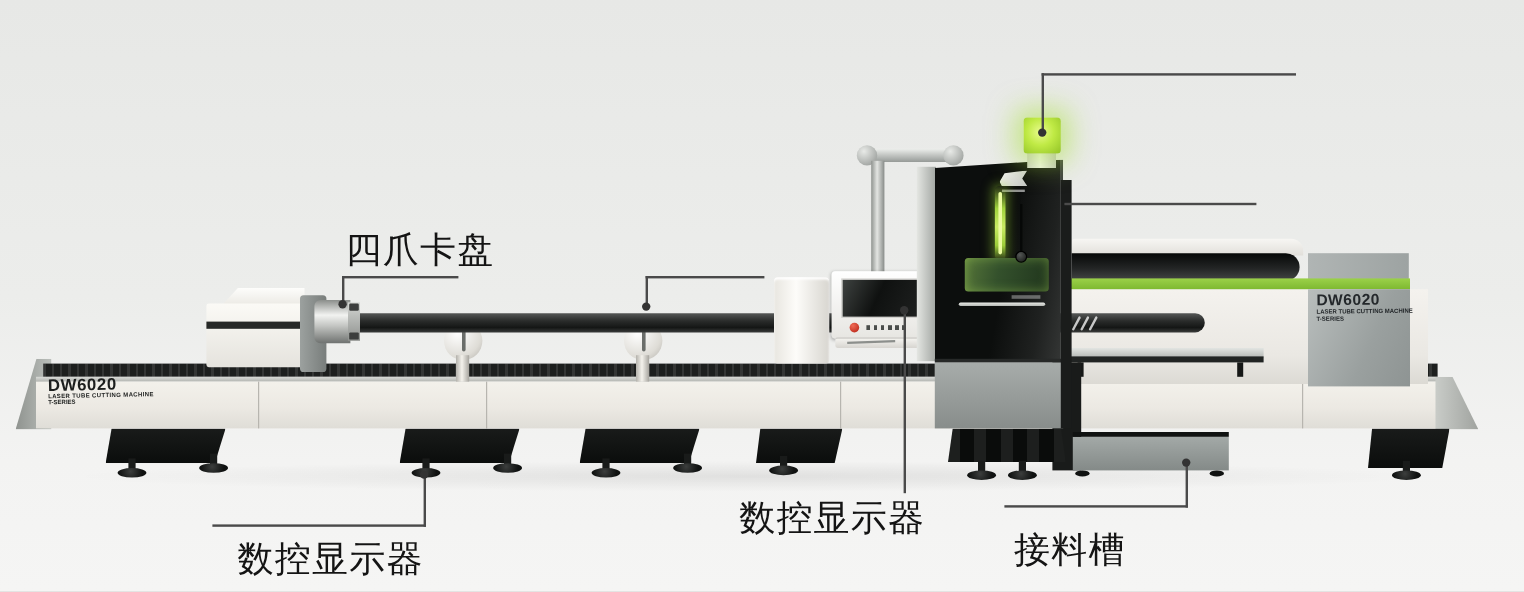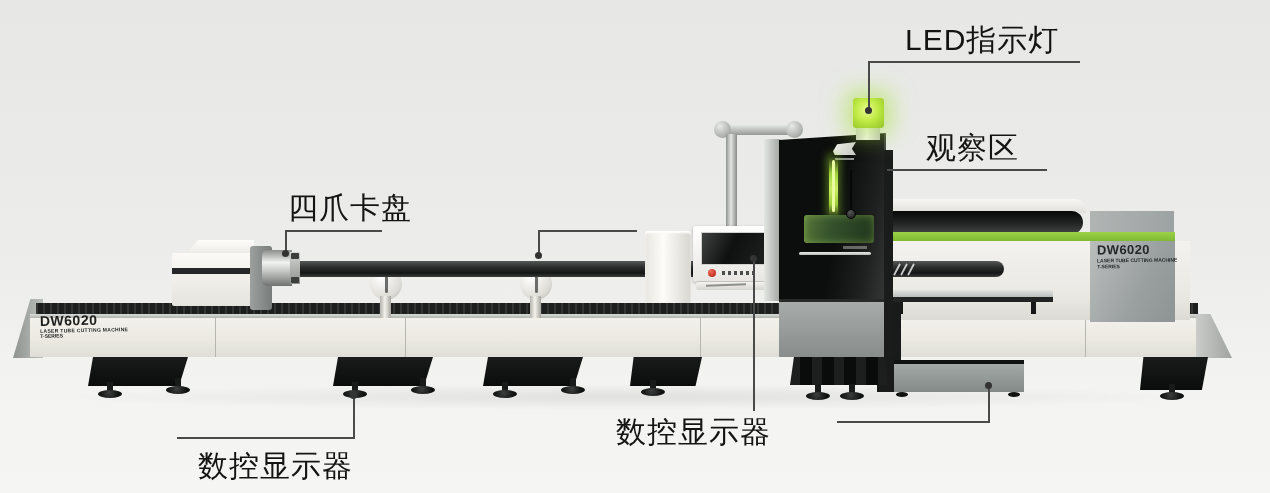--- a/index.html
+++ b/index.html
@@ -257,43 +257,42 @@
   <div class="abs" id="support-table-top"></div>
   <div class="abs" id="support-table-edge"></div>
   <div class="table-leg" style="left:898px;top:302px"></div>
   <div class="table-leg" style="left:1031px;top:302px"></div>
 
   <div class="abs" id="drawer-side"></div>
   <div class="abs" id="receiving-drawer"></div>
   <div class="drawer-foot" style="left:896px;top:392px"></div>
   <div class="drawer-foot" style="left:1008px;top:392px"></div>
 
-  <div class="anno-label" style="left:905px;top:20px">LED指示灯</div>
   <div class="anno-line" style="left:868px;top:61px;width:212px;height:2px"></div>
   <div class="anno-line" style="left:868px;top:61px;width:2px;height:49px"></div>
   <div class="anno-dot" style="left:865px;top:107px"></div>
 
-  <div class="anno-label" style="left:926px;top:128px">观察区</div>
   <div class="anno-line" style="left:887px;top:169px;width:160px;height:2px"></div>
 
   <div class="anno-label" style="left:288px;top:188px">四爪卡盘</div>
   <div class="anno-line" style="left:285px;top:230px;width:97px;height:2px"></div>
   <div class="anno-line" style="left:285px;top:230px;width:2px;height:22px"></div>
   <div class="anno-dot" style="left:282px;top:250px"></div>
 
   <div class="anno-line" style="left:538px;top:230px;width:99px;height:2px"></div>
   <div class="anno-line" style="left:538px;top:230px;width:2px;height:24px"></div>
   <div class="anno-dot" style="left:535px;top:252px"></div>
 
   <div class="anno-label" style="left:198px;top:446px">数控显示器</div>
   <div class="anno-line" style="left:177px;top:437px;width:178px;height:2px"></div>
   <div class="anno-line" style="left:353px;top:396px;width:2px;height:43px"></div>
   <div class="anno-dot" style="left:350px;top:392px"></div>
 
   <div class="anno-label" style="left:616px;top:412px">数控显示器</div>
   <div class="anno-line" style="left:753px;top:258px;width:2px;height:153px"></div>
   <div class="anno-dot" style="left:750px;top:255px"></div>
 
+  <div class="anno-label" style="left:845px;top:438px">接料槽</div>
   <div class="anno-line" style="left:837px;top:421px;width:153px;height:2px"></div>
   <div class="anno-line" style="left:988px;top:385px;width:2px;height:38px"></div>
   <div class="anno-dot" style="left:985px;top:382px"></div>
 
 </div>
 
 </body></html>

